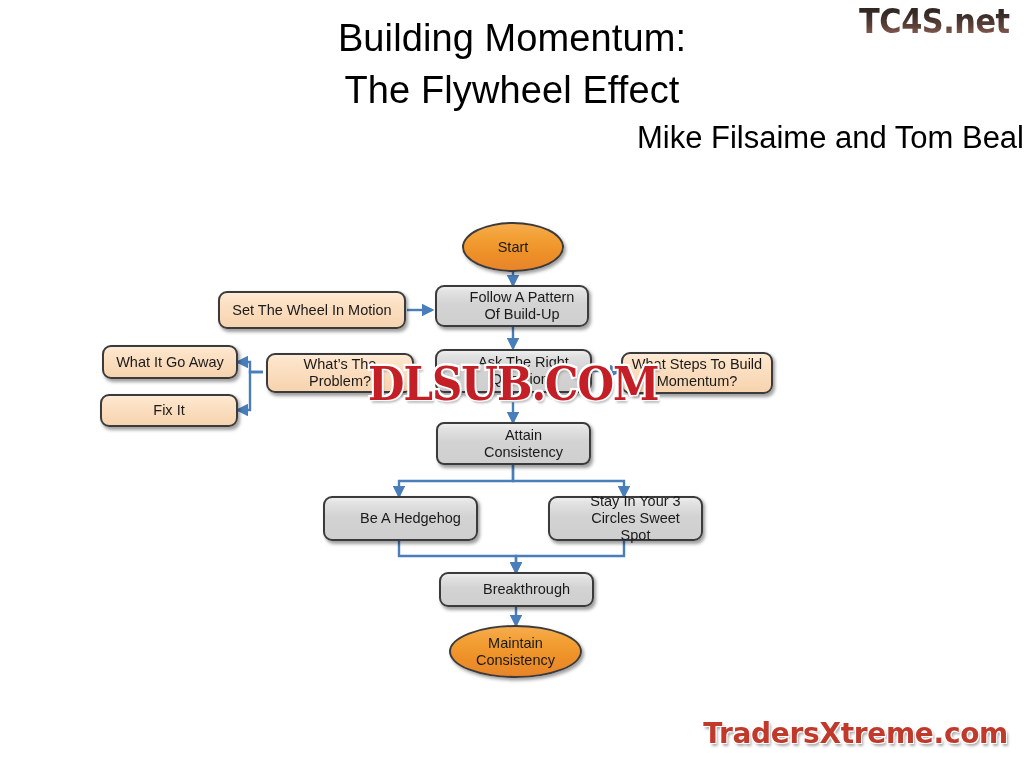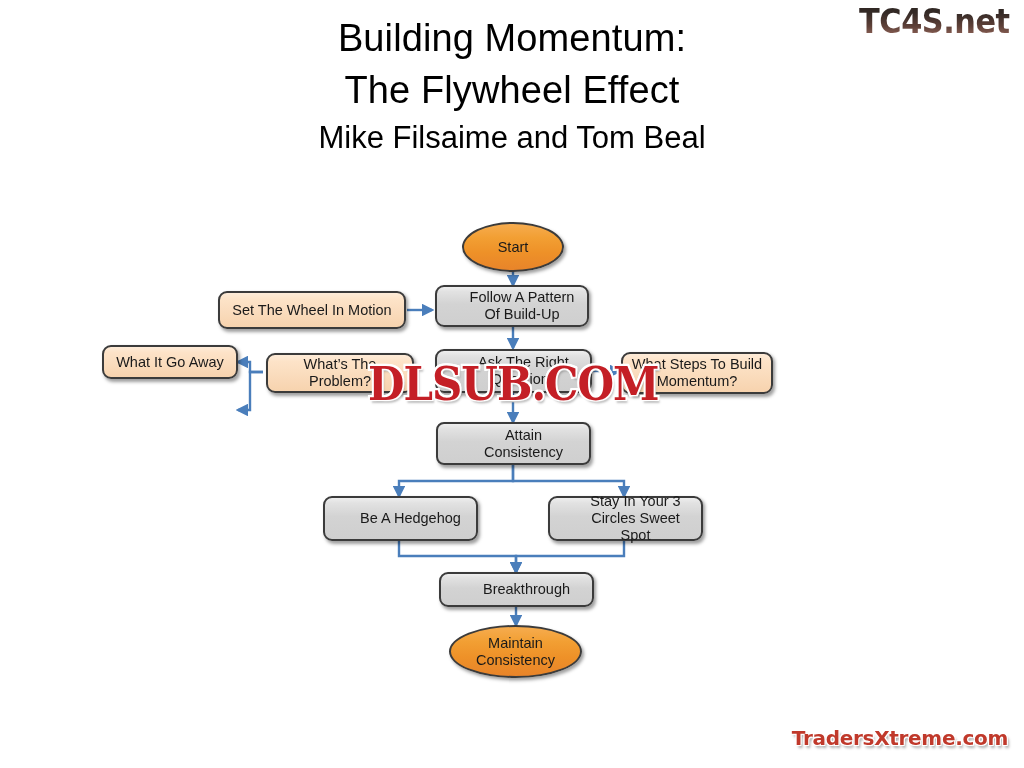--- a/index.html
+++ b/index.html
@@ -32,20 +32,21 @@
     letter-spacing: 0.1px;
     color: #000000;
     white-space: nowrap;
   }
   .subtitle-line {
     font-size: 31px;
     line-height: 44px;
     font-weight: 400;
     color: #000;
     white-space: nowrap;
+    text-align: right;
   }
 
   
   #brand-tc4s {
     position: absolute;
     right: 14px;
     top: 2px;
     font-family: "DejaVu Sans", sans-serif;
     font-size: 33px;
     font-weight: 700;
@@ -65,21 +66,21 @@
     text-shadow: none;
     white-space: nowrap;
   }
 
   
   #brand-tx {
     position: absolute;
     right: 16px;
     bottom: 18px;
     font-family: "DejaVu Sans", sans-serif;
-    font-size: 20px;
+    font-size: 28px;
     font-weight: 700;
     letter-spacing: -0.3px;
     color: #c0392b;
     -webkit-text-stroke: 3px #ffffff;
     paint-order: stroke fill;
     text-shadow:
        1px  1px 0 #ffffff,
       -1px  1px 0 #ffffff,
        1px -1px 0 #ffffff,
       -1px -1px 0 #ffffff,
@@ -242,20 +243,23 @@
 
   <div class="node rect peach" style="left:266px; top:353px; width:148px; height:40px;">
     <span class="node-label">What’s The
 Problem?</span>
   </div>
 
   <div class="node rect peach" style="left:102px; top:345px; width:136px; height:34px;">
     <span class="node-label">What It Go Away</span>
   </div>
 
+  <div class="node rect peach" style="left:100px; top:394px; width:138px; height:33px;">
+    <span class="node-label">Fix It</span>
+  </div>
 
   <div class="node rect gray" style="left:436px; top:422px; width:155px; height:43px;border-radius:8px;">
     <span class="node-label">Attain Consistency</span>
   </div>
 
   <div class="node rect gray" style="left:323px; top:496px; width:155px; height:45px;">
     <span class="node-label">Be A Hedgehog</span>
   </div>
 
   <div class="node rect gray" style="left:548px; top:496px; width:155px; height:45px;">

